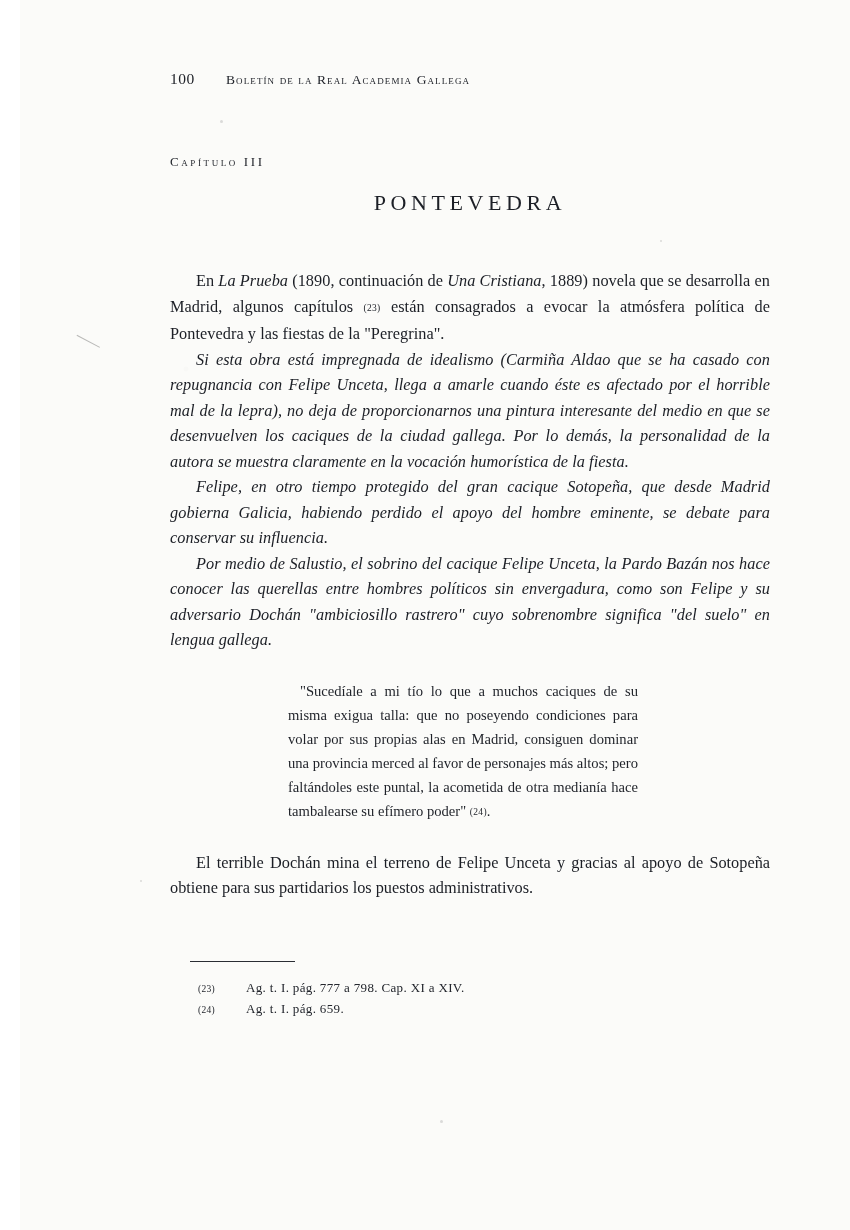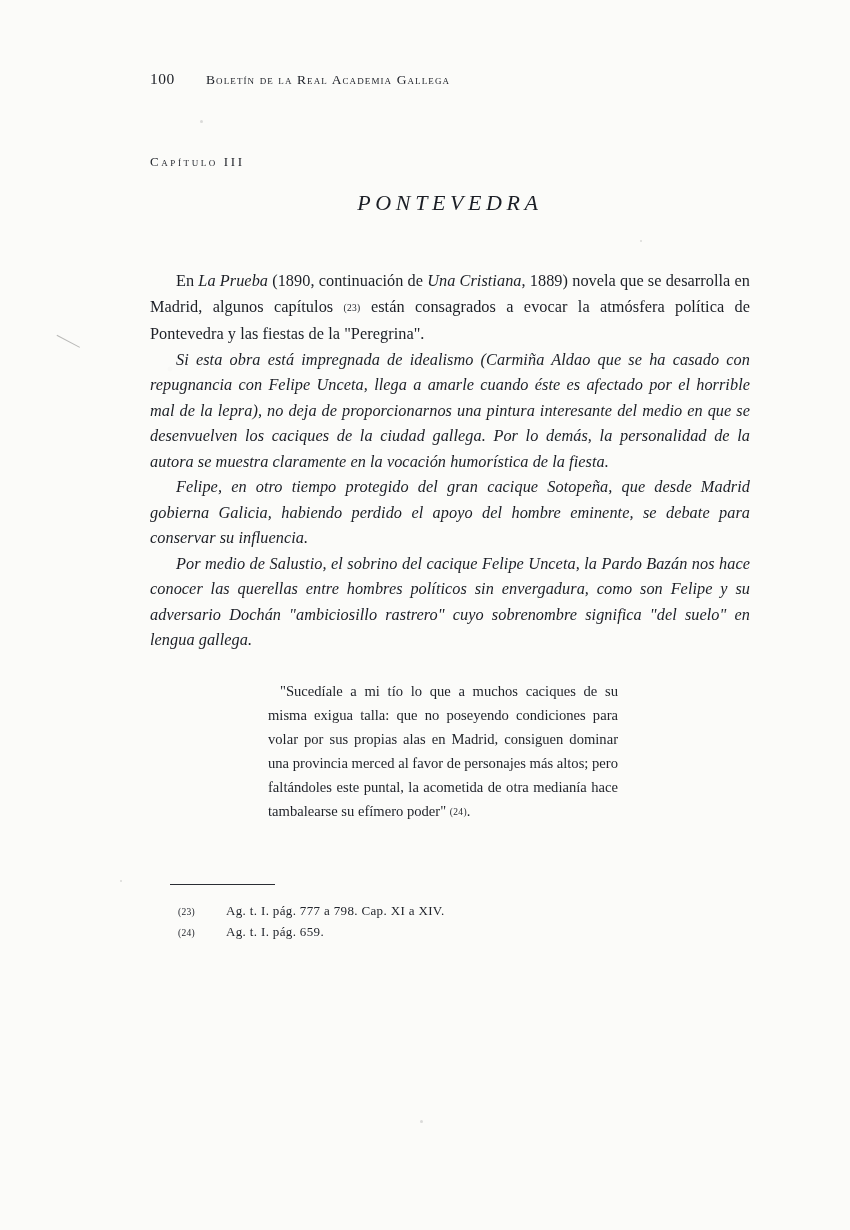--- a/index.html
+++ b/index.html
@@ -15,20 +15,21 @@
     position: relative;
     overflow: hidden;
   }
   .page {
     position: absolute;
     inset: 0;
     background: #fbfbf9;
     background-image:
       radial-gradient(circle at 20% 30%, rgba(0,0,0,0.012) 0 2px, transparent 3px),
       radial-gradient(circle at 70% 60%, rgba(0,0,0,0.010) 0 2px, transparent 3px);
+    margin-left: 20px;
   }
   .content {
     position: absolute;
     left: 150px;
     top: 70px;
     width: 600px;
   }
   
   .runhead {
     display: flex;
@@ -57,21 +58,20 @@
     font-variant: small-caps;
     letter-spacing: 2.6px;
     color: #23262d;
   }
   .chapter-title {
     margin-top: 20px;
     text-align: center;
     font-size: 22px;
     letter-spacing: 4.6px;
     color: #1c1f26;
-    font-style: italic;
   }
   .body-text {
     margin-top: 52px;
     font-size: 16.3px;
     line-height: 25.5px;
     text-align: justify;
     color: #1b1e25;
     letter-spacing: 0.05px;
   }
   .body-text p {
@@ -183,20 +183,23 @@
       <p><span>En </span><em>La Prueba</em><span> (1890, continuación de </span><em>Una Cristiana</em><span>, 1889) novela que se desarrolla en Madrid, algunos capítulos </span><span class="note-ref">(23)</span><span> están consagrados a evocar la atmósfera política de Pontevedra y las fiestas de la "Peregrina".</span></p>
       <p>Si esta obra está impregnada de idealismo (Carmiña Aldao que se ha casado con repugnancia con Felipe Unceta, llega a amarle cuando éste es afectado por el horrible mal de la lepra), no deja de proporcionarnos una pintura interesante del medio en que se desenvuelven los caciques de la ciudad gallega. Por lo demás, la personalidad de la autora se muestra claramente en la vocación humorística de la fiesta.</p>
       <p>Felipe, en otro tiempo protegido del gran cacique Sotopeña, que desde Madrid gobierna Galicia, habiendo perdido el apoyo del hombre eminente, se debate para conservar su influencia.</p>
       <p>Por medio de Salustio, el sobrino del cacique Felipe Unceta, la Pardo Bazán nos hace conocer las querellas entre hombres políticos sin envergadura, como son Felipe y su adversario Dochán "ambiciosillo rastrero" cuyo sobrenombre significa "del suelo" en lengua gallega.</p>
     </div>
 
     <div class="quote">
       <p><span>"Sucedíale a mi tío lo que a muchos caciques de su misma exigua talla: que no poseyendo condiciones para volar por sus propias alas en Madrid, consiguen dominar una provincia merced al favor de personajes más altos; pero faltándoles este puntal, la acometida de otra medianía hace tambalearse su efímero poder" </span><span class="note-ref">(24)</span><span>.</span></p>
     </div>
 
+    <div class="after-quote">
+      <p>El terrible Dochán mina el terreno de Felipe Unceta y gracias al apoyo de Sotopeña obtiene para sus partidarios los puestos administrativos.</p>
+    </div>
 
     <div class="footnote-rule"></div>
 
     <div class="footnotes">
       <div class="fn-row">
         <span class="fn-num">(23)</span>
         <span class="fn-text">Ag. t. I. pág. 777 a 798. Cap. XI a XIV.</span>
       </div>
       <div class="fn-row">
         <span class="fn-num">(24)</span>

